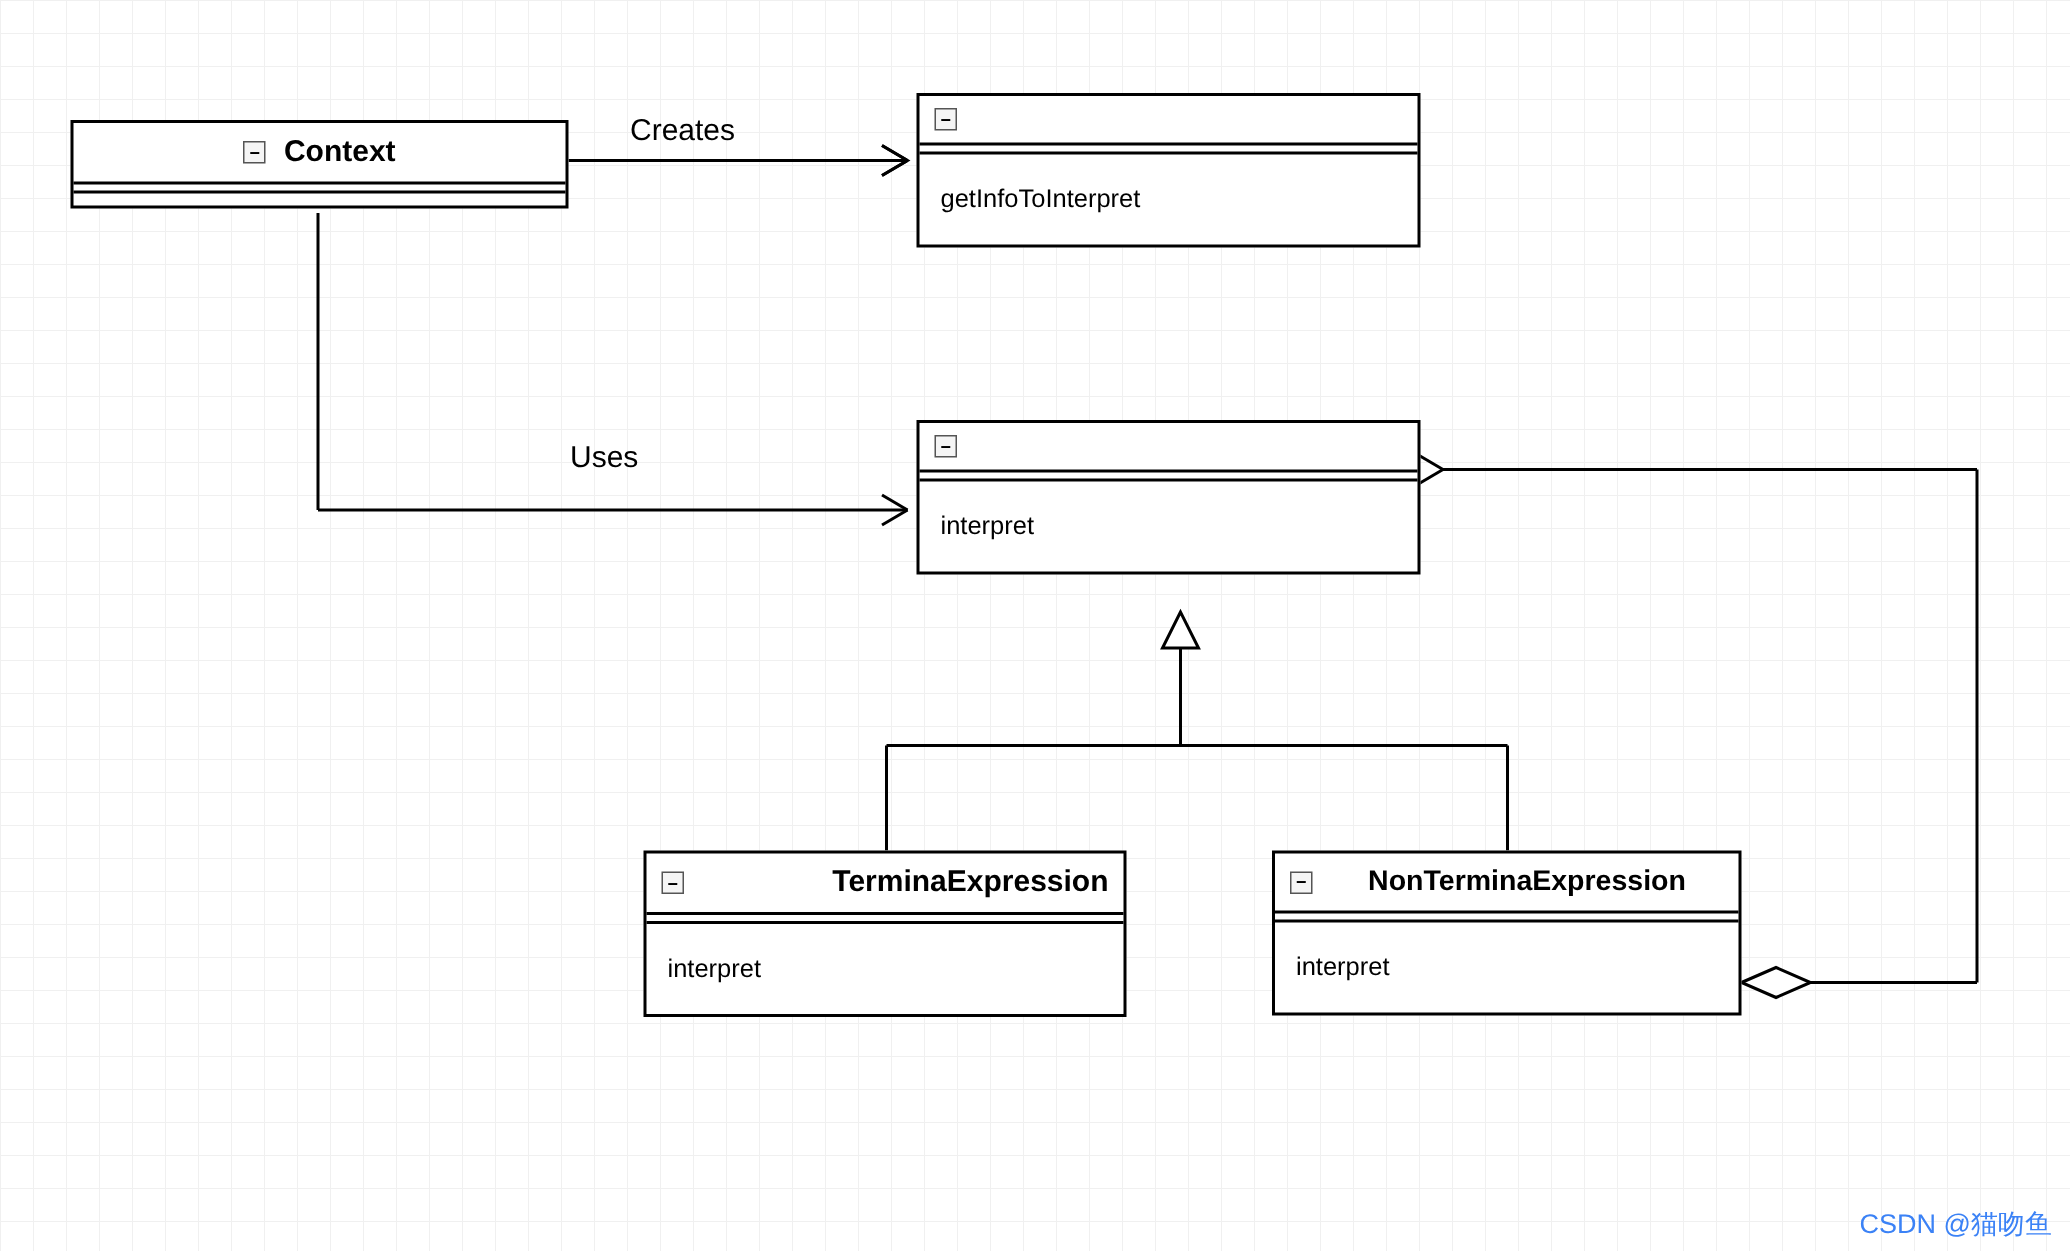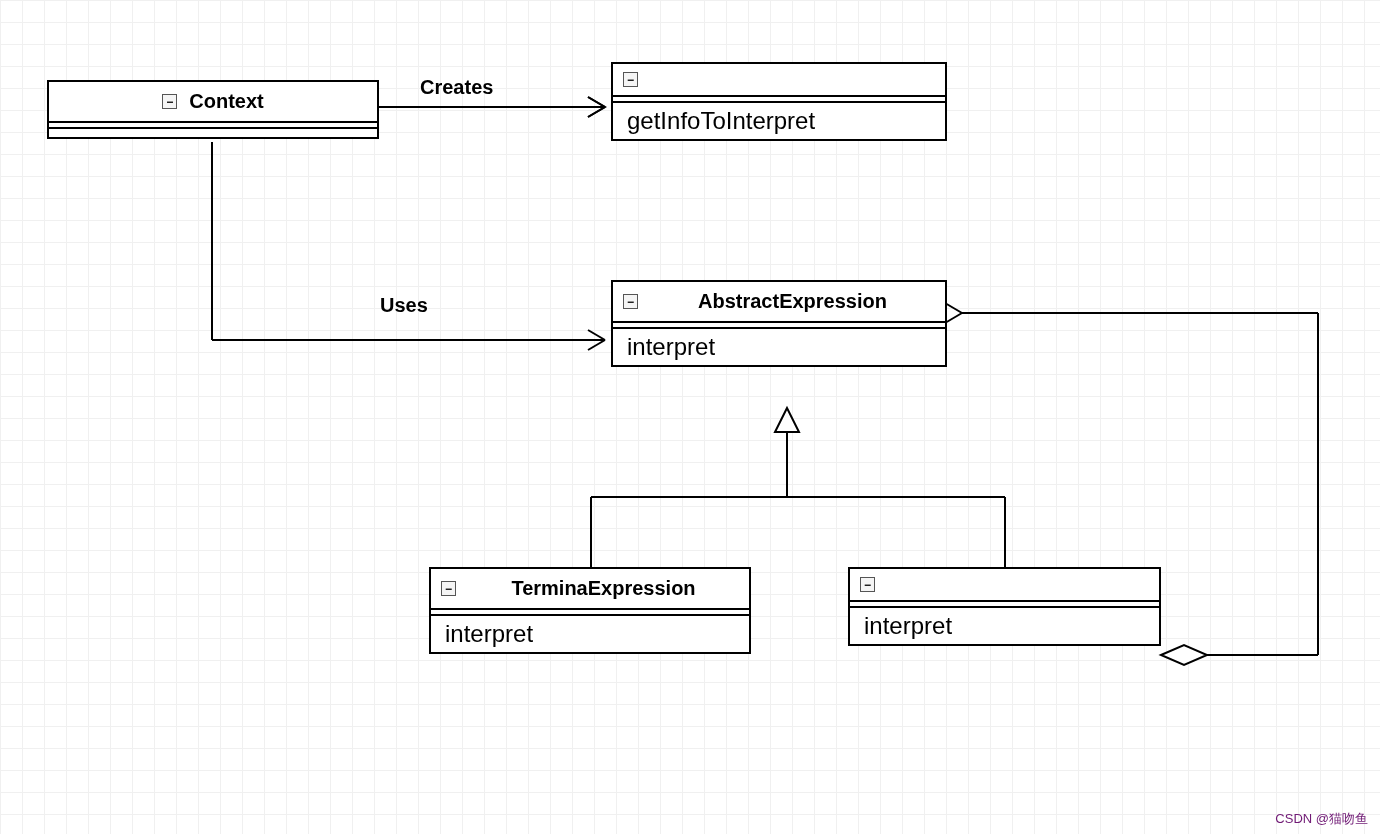--- a/index.html
+++ b/index.html
@@ -45,43 +45,43 @@
       margin-right: 12px;
       font-size: 12px;
       line-height: 1;
       flex-shrink: 0;
     }
     .uml-divider-thin {
       border-bottom: 2px solid #000;
       height: 6px;
     }
     .uml-section {
-      padding: 4px 14px;
-      font-size: 24px;
+      padding: 20px 14px;
+      font-size: 17px;
     }
     .uml-section + .uml-section { border-top: 2px solid #000; }
     svg.connectors {
       position: absolute;
       top: 0; left: 0;
       width: 100%;
       height: 100%;
       pointer-events: none;
     }
     .edge-label {
       position: absolute;
       font-size: 20px;
-      font-weight: bold;
+      font-weight: normal;
       background: transparent;
     }
     .watermark {
       position: absolute;
       bottom: 6px;
       right: 12px;
-      font-size: 13px;
-      color: #701a75;
+      font-size: 18px;
+      color: #3b82f6;
     }
   </style>
 </head>
 <body>
 
 <div class="grid"></div>
 
 <svg class="connectors">
 
   <g>
@@ -131,38 +131,38 @@
   <div class="uml-title">
     <span class="collapse-icon">−</span>
   </div>
   <div class="uml-divider-thin"></div>
   <div class="uml-section">getInfoToInterpret</div>
 </div>
 
 <div class="uml-class" style="left:611px; top:280px; width:336px;">
   <div class="uml-title">
     <span class="collapse-icon">−</span>
-    <span style="flex:1;text-align:center;">AbstractExpression</span>
   </div>
   <div class="uml-divider-thin"></div>
   <div class="uml-section">interpret</div>
 </div>
 
 <div class="uml-class" style="left:429px; top:567px; width:322px;">
   <div class="uml-title">
     <span class="collapse-icon">−</span>
-    <span style="flex:1;text-align:center;">TerminaExpression</span>
+    <span style="flex:1;text-align:right;">TerminaExpression</span>
   </div>
   <div class="uml-divider-thin"></div>
   <div class="uml-section">interpret</div>
 </div>
 
 <div class="uml-class" style="left:848px; top:567px; width:313px;">
   <div class="uml-title">
     <span class="collapse-icon">−</span>
+    <span style="flex:1;text-align:center;font-size:19px;">NonTerminaExpression</span>
   </div>
   <div class="uml-divider-thin"></div>
   <div class="uml-section">interpret</div>
 </div>
 
 <div class="edge-label" style="left:420px; top:76px;">Creates</div>
 <div class="edge-label" style="left:380px; top:294px;">Uses</div>
 
 <div class="watermark">CSDN @猫吻鱼</div>
 

